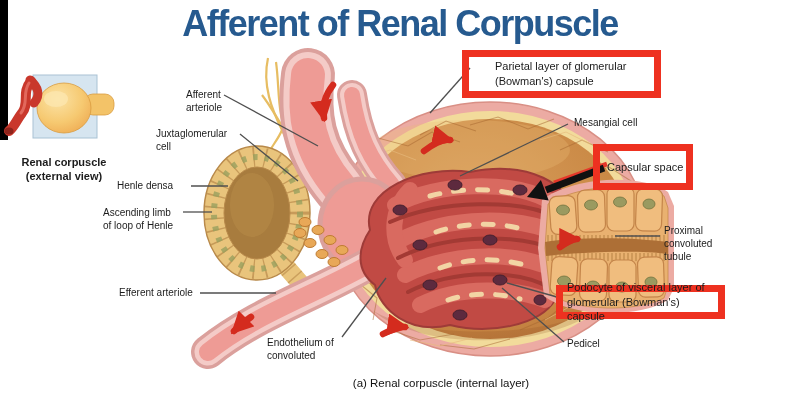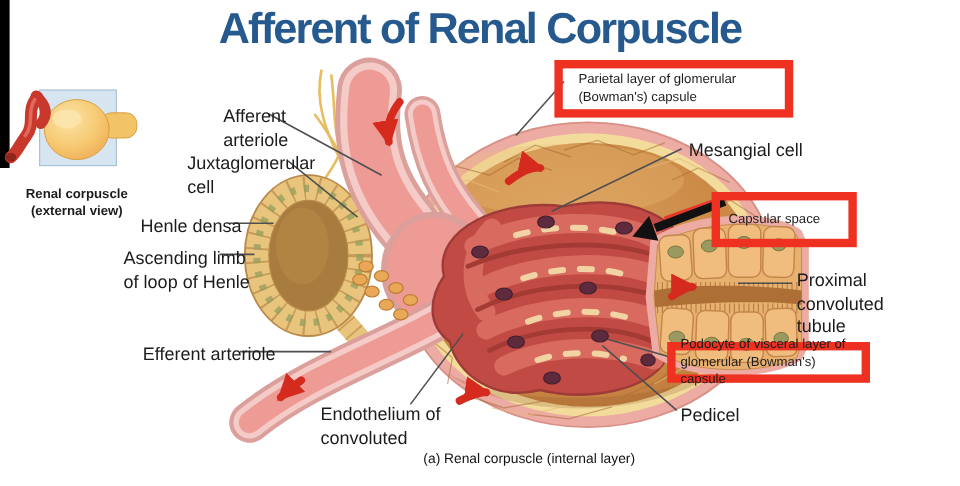--- a/index.html
+++ b/index.html
@@ -3,21 +3,21 @@
 <meta charset="utf-8">
 <style>
   html,body{margin:0;padding:0;}
   body{width:800px;height:405px;position:relative;background:#ffffff;overflow:hidden;
        font-family:"Liberation Sans",sans-serif;}
   .black-bar{position:absolute;left:0;top:0;width:8px;height:140px;background:#000;}
   .title{position:absolute;top:4px;left:0;right:0;text-align:center;
          font-weight:800;font-size:36px;letter-spacing:-1.5px;line-height:1.1;
          color:var(--title,#265a8f);}
   svg.art{position:absolute;left:0;top:0;}
-  .lbl{position:absolute;font-size:15px;line-height:1.3;color:#1c1c1c;
+  .lbl{position:absolute;font-size:10px;line-height:1.3;color:#1c1c1c;
        white-space:pre-line;z-index:5;}
   .hbox{position:absolute;border:7px solid var(--highlight-box,#ee3120);
         box-sizing:border-box;display:flex;align-items:center;z-index:4;
         background:transparent;}
   .hbox .lbl-in{font-size:11px;line-height:1.32;color:#1c1c1c;white-space:pre-line;}
   .caption{position:absolute;left:441px;top:377px;transform:translateX(-50%);
            font-size:11.5px;color:#111;white-space:nowrap;z-index:5;}
   .inset-caption{position:absolute;left:17px;top:156px;width:94px;text-align:center;
                  font-size:11px;line-height:1.25;color:#1c1c1c;white-space:pre-line;z-index:5;font-weight:bold;}
 </style>
@@ -237,25 +237,25 @@
 of loop of Henle</div>
 <div class="lbl" style="left:119px;top:286px">Efferent arteriole</div>
 <div class="lbl" style="left:267px;top:336px">Endothelium of
 convoluted</div>
 <div class="lbl" style="left:574px;top:116px">Mesangial cell</div>
 <div class="lbl" style="left:664px;top:224px">Proximal
 convoluted
 tubule</div>
 <div class="lbl" style="left:567px;top:337px">Pedicel</div>
 
-<div class="hbox" style="left:462px;top:50px;width:199px;height:48px;padding-left:13px">
+<div class="hbox" style="left:462px;top:50px;width:199px;height:48px;padding-left:26px">
   <div class="lbl-in">Parietal layer of glomerular
 (Bowman's) capsule</div>
 </div>
-<div class="hbox" style="left:593px;top:160px;width:121px;height:46px;padding-left:7px">
+<div class="hbox" style="left:593px;top:144px;width:100px;height:46px;padding-left:7px">
   <div class="lbl-in">Capsular space</div>
 </div>
 <div class="hbox" style="left:556px;top:285px;width:169px;height:34px;padding-left:4px">
   <div class="lbl-in">Podocyte of visceral layer of
 glomerular (Bowman's) capsule</div>
 </div>
 
 <div class="inset-caption">Renal corpuscle
 (external view)</div>
 <div class="caption">(a) Renal corpuscle (internal layer)</div>

